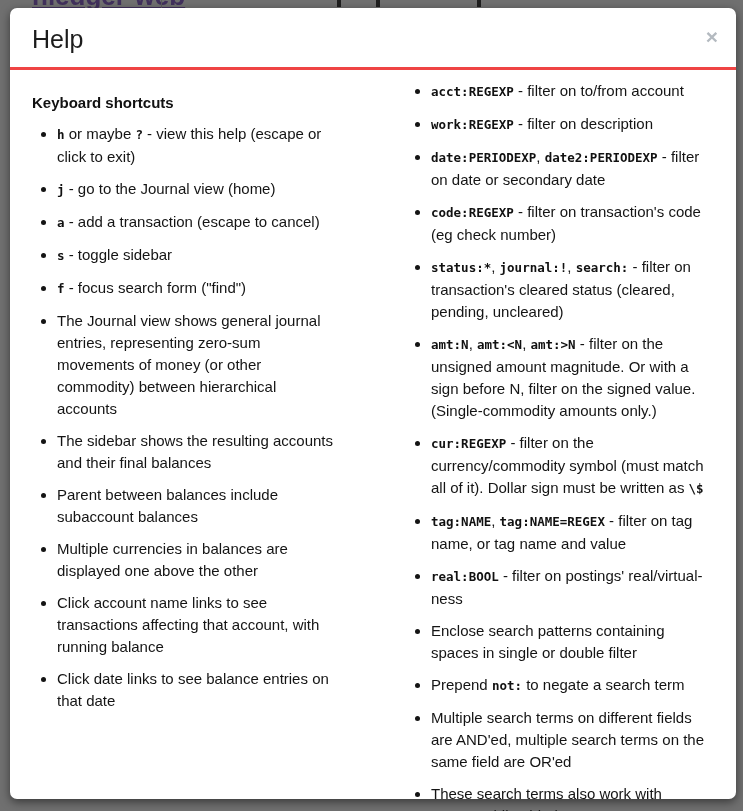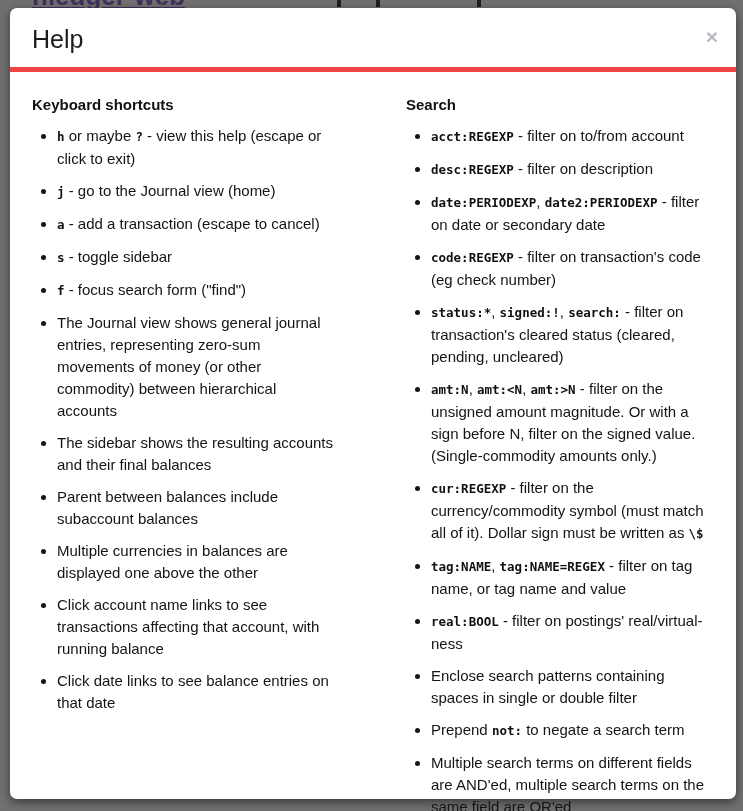--- a/index.html
+++ b/index.html
@@ -35,21 +35,21 @@
   .modal {
     position: absolute; left: 10px; top: 8px;
     width: 726px; height: 791px;
     background: #ffffff;
     border-radius: 7px;
     box-shadow: 0 3px 10px rgba(0,0,0,0.5);
   }
   .modal-header {
     position: relative;
     padding: 17px 16px 14px 22px;
-    border-bottom: 5px solid #ef4444;
+    border-bottom: 3px solid #ef4444;
   }
   .modal-title {
     font-size: 25px; font-weight: 400; color: #1c1c1c; line-height: 28px;
   }
   .close-btn {
     position: absolute; top: 18px; right: 18px;
     background: none; border: none; cursor: pointer;
     font-size: 21px; font-weight: bold; line-height: 1;
     color: #b4bac0;
     font-family: "Liberation Sans", sans-serif;
@@ -112,27 +112,26 @@
         <ul class="help-list">
           <li>The Journal view shows general journal entries, representing zero-sum movements of money (or other commodity) between hierarchical accounts</li>
           <li>The sidebar shows the resulting accounts and their final balances</li>
           <li>Parent between balances include subaccount balances</li>
           <li>Multiple currencies in balances are displayed one above the other</li>
           <li>Click account name links to see transactions affecting that account, with running balance</li>
           <li>Click date links to see balance entries on that date</li>
         </ul>
       </div>
     <div class="col">
-        <h4 class="section-heading">Search</h4>
         <ul class="help-list">
           <li><code>acct:REGEXP</code> - filter on to/from account</li>
-          <li><code>desc:REGEXP</code> - filter on description</li>
+          <li><code>work:REGEXP</code> - filter on description</li>
           <li><code>date:PERIODEXP</code>, <code>date2:PERIODEXP</code> - filter on date or secondary date</li>
           <li><code>code:REGEXP</code> - filter on transaction's code (eg check number)</li>
-          <li><code>status:*</code>, <code>signed:!</code>, <code>search:</code> - filter on transaction's cleared status (cleared, pending, uncleared)</li>
+          <li><code>status:*</code>, <code>journal:!</code>, <code>search:</code> - filter on transaction's cleared status (cleared, pending, uncleared)</li>
           <li><code>amt:N</code>, <code>amt:&lt;N</code>, <code>amt:&gt;N</code> - filter on the unsigned amount magnitude. Or with a sign before N, filter on the signed value. (Single-commodity amounts only.)</li>
           <li><code>cur:REGEXP</code> - filter on the currency/commodity symbol (must match all of it). Dollar sign must be written as <code>\$</code></li>
           <li><code>tag:NAME</code>, <code>tag:NAME=REGEX</code> - filter on tag name, or tag name and value</li>
           <li><code>real:BOOL</code> - filter on postings' real/virtual-ness</li>
           <li>Enclose search patterns containing spaces in single or double filter</li>
           <li>Prepend <code>not:</code> to negate a search term</li>
           <li>Multiple search terms on different fields are AND'ed, multiple search terms on the same field are OR'ed</li>
           <li>These search terms also work with command-line hledger</li>
         </ul>
       </div>

